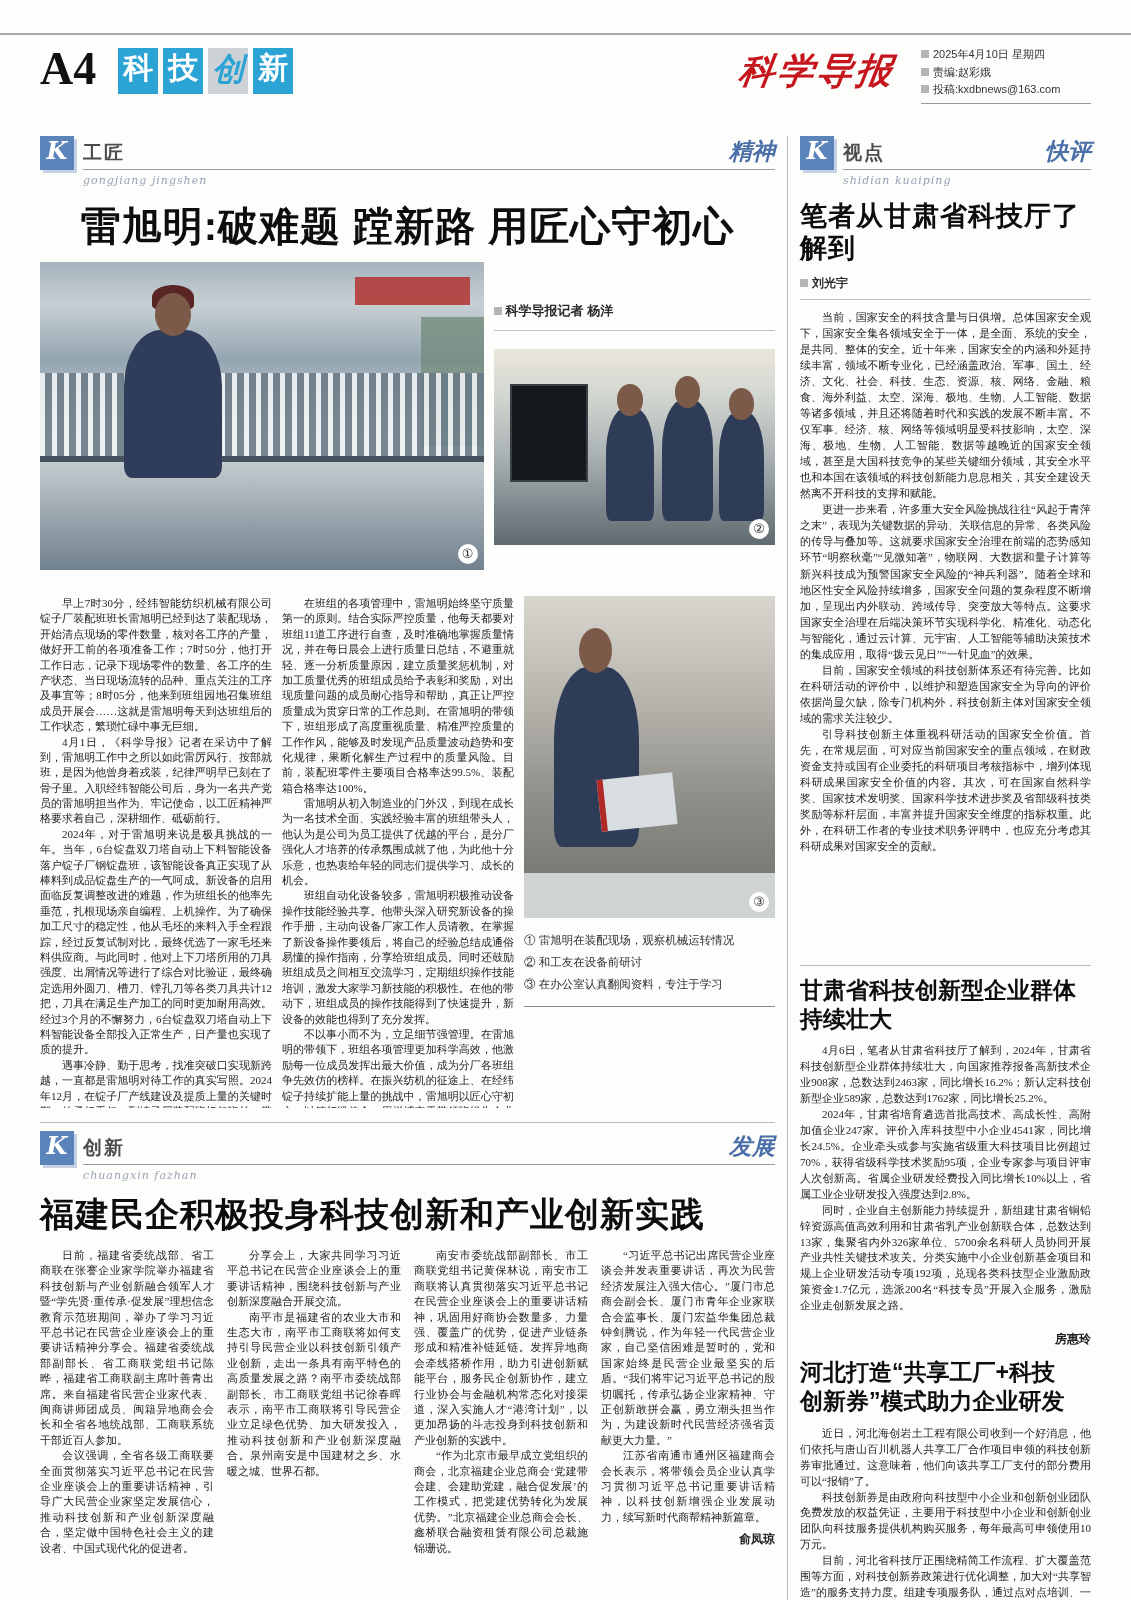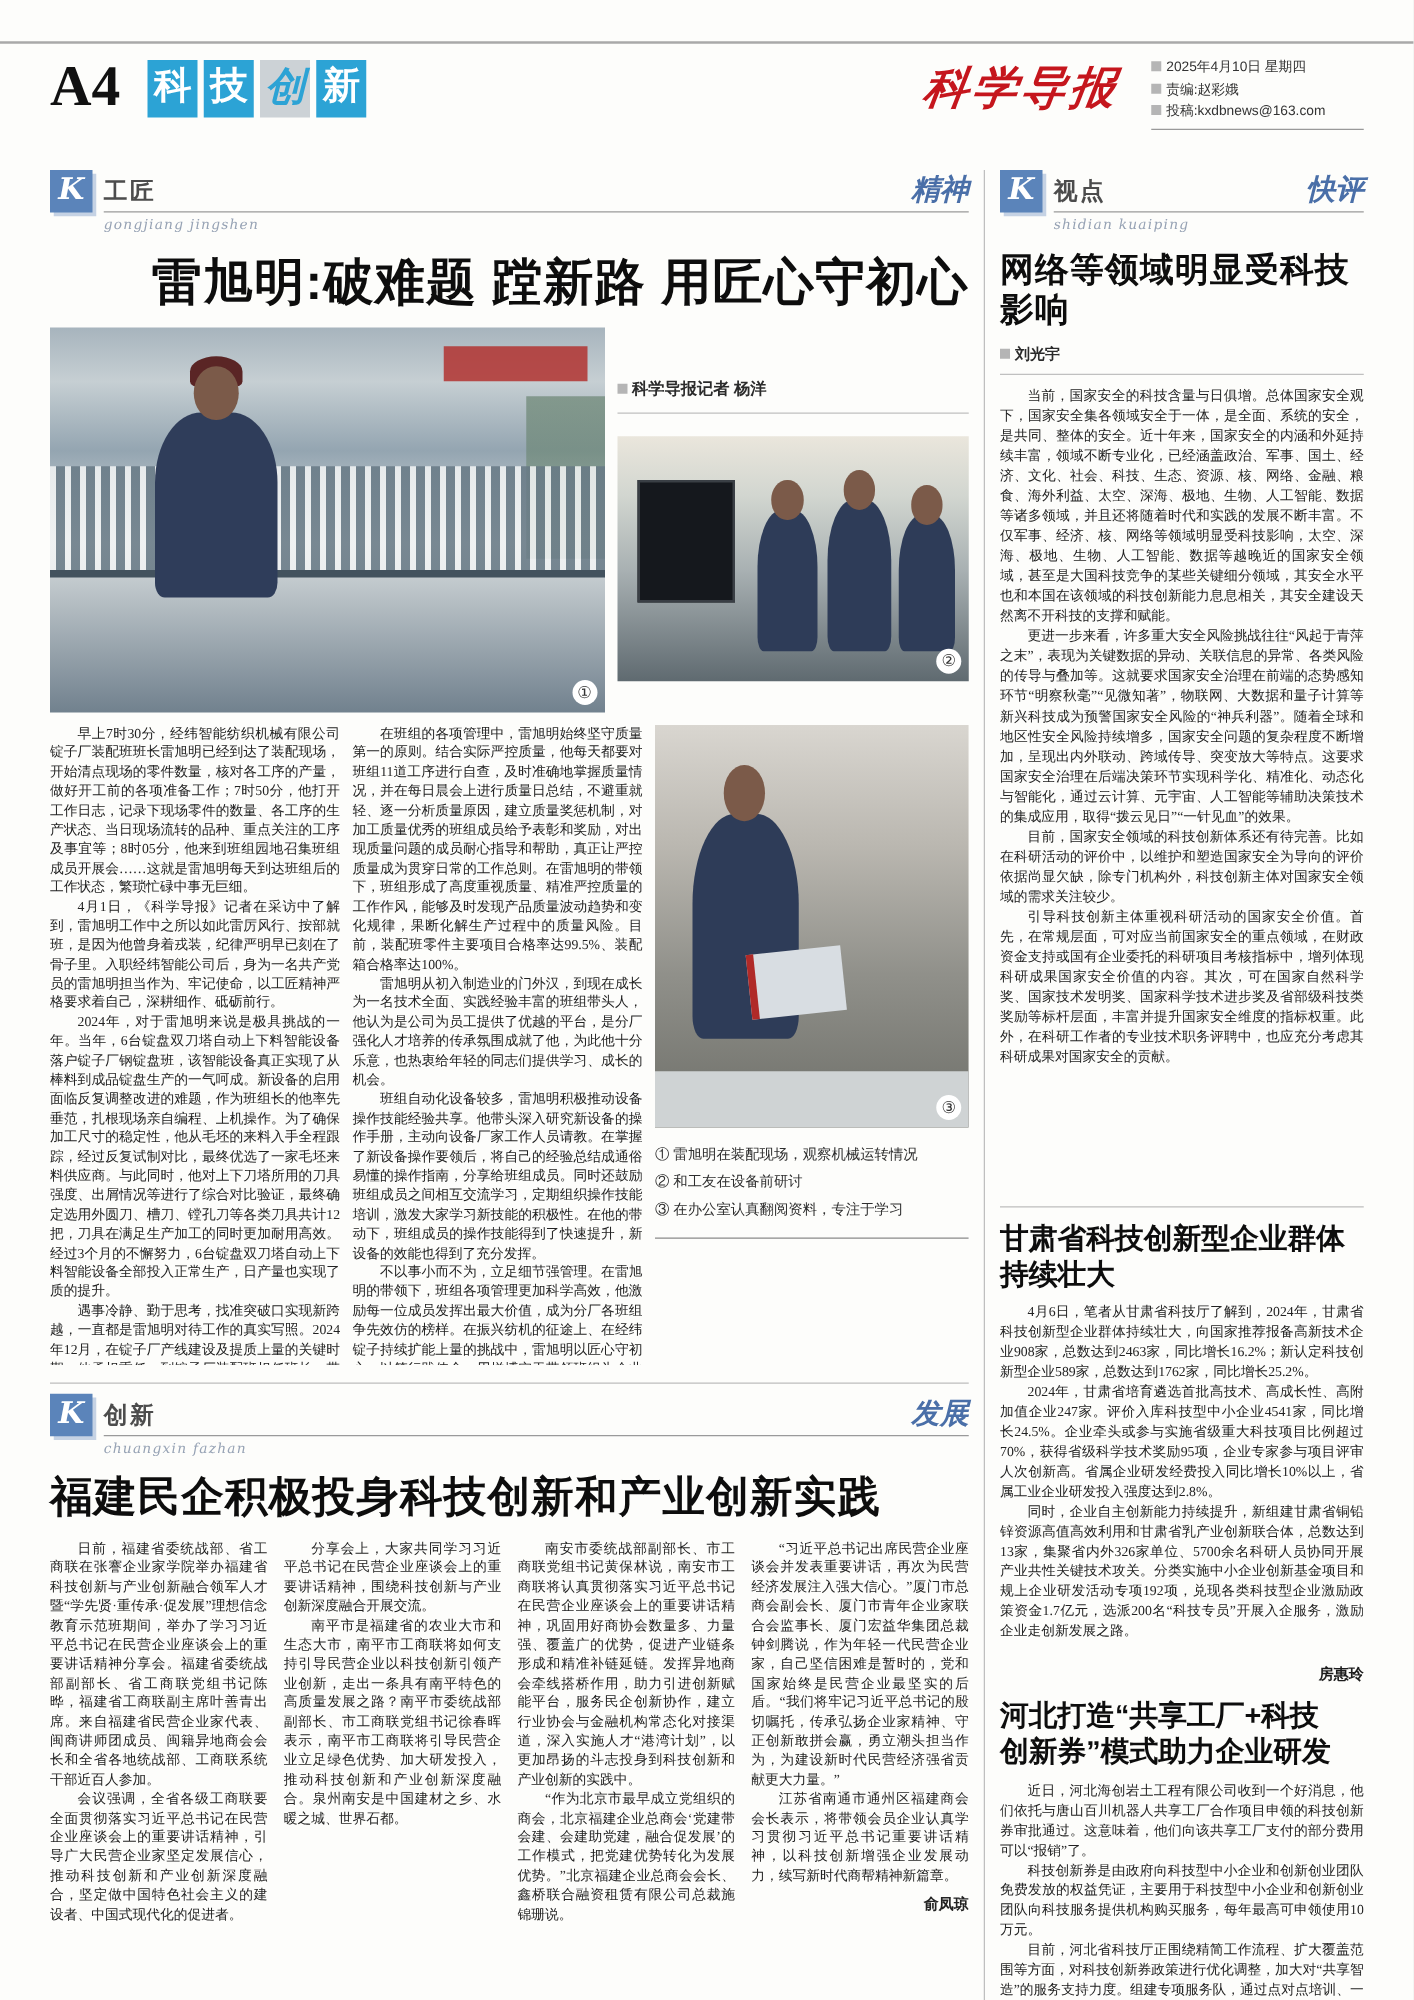--- a/index.html
+++ b/index.html
@@ -31,21 +31,21 @@
   .sec-head{display:flex;align-items:flex-start;margin-top:4px;}
   .k-square{width:34px;height:34px;background:#5b84ba;color:#fff;text-align:center;line-height:34px;
             font:italic bold 24px "DejaVu Serif",serif;box-shadow:3px 3px 0 #c5d2e4;margin-right:9px;flex:none;}
   .sec-right{flex:1;}
   .sec-line1{display:flex;align-items:baseline;border-bottom:1px solid #9a9a9a;padding-bottom:2px;justify-content:space-between;}
   .sec-main{font:bold 19px "Liberation Sans",sans-serif;color:#4c4c4c;letter-spacing:2px;}
   .sec-script{font:italic bold 23px "DejaVu Serif",serif;color:#4a6fa8;margin-left:5px;}
   .sec-pinyin{font:italic 11px "DejaVu Serif",serif;color:#96a2b4;letter-spacing:1px;}
 
   
-  .main-headline{font:bold 40px/1.1 "Liberation Sans",sans-serif;color:#0d0d0d;text-align:right;
+  .main-headline{font:bold 40px/1.1 "Liberation Sans",sans-serif;color:#0d0d0d;text-align:center;
                  margin:16px 0 14px;letter-spacing:1px;}
   .photos-row{display:flex;gap:10px;}
   .photo{position:relative;overflow:hidden;background:#b9c3ca;}
   .photo1{width:465px;height:308px;background:linear-gradient(180deg,#a7b4bd 0%,#c6cfd3 14%,#94a5b1 32%,#d9dedf 56%,#71818e 100%);}
   .spindles{position:absolute;left:0;right:0;top:36%;height:27%;opacity:.85;
             background:repeating-linear-gradient(90deg,#f3f5f5 0 5px,#677985 5px 12px);}
   .rail{position:absolute;left:0;right:0;top:63%;height:6px;background:#43525e;}
   .worker-body{position:absolute;left:19%;top:22%;width:22%;height:48%;background:#2f3d5a;border-radius:38% 38% 8% 8%;}
   .worker-head{position:absolute;left:26%;top:10%;width:8%;height:14%;background:#7b5a49;border-radius:50%;}
   .worker-cap{position:absolute;left:25.2%;top:7.5%;width:9.6%;height:8%;background:#5a2525;border-radius:50% 50% 20% 20%;}
@@ -55,21 +55,21 @@
   .right-sub{width:295px;display:flex;flex-direction:column;}
   .byline-block{padding-top:40px;}
   .byline{font:bold 13px "Liberation Sans",sans-serif;color:#2b2b2b;border-bottom:1px solid #c0c0c0;padding-bottom:10px;}
   .photo2{height:196px;margin-top:18px;background:linear-gradient(180deg,#eae6dc 0%,#d2d6d0 24%,#a8b0b2 55%,#5f6a70 100%);}
   .screen{position:absolute;left:6%;top:18%;width:26%;height:48%;background:#15181d;border:2px solid #3a3f45;}
   .fig{position:absolute;background:#2e3c58;border-radius:40% 40% 10% 10%;}
   .fig-h{position:absolute;background:#7b5a49;border-radius:50%;}
   .ph-num{position:absolute;right:6px;bottom:6px;width:20px;height:20px;border-radius:50%;background:#fff;
           color:#333;font:13px/20px "Liberation Sans",sans-serif;text-align:center;}
 
-  .body-row{display:flex;gap:10px;margin-top:10px;height:512px;overflow:hidden;justify-content:space-between;}
+  .body-row{display:flex;gap:10px;margin-top:26px;height:512px;overflow:hidden;justify-content:space-between;}
   .tcol{width:232px;overflow:hidden;font:11px/1.4 "Liberation Serif",serif;text-align:justify;color:#222;}
   .tcol p,.f-col p,.comment-body p,.g-body p,.h-body p{text-indent:2em;margin:0;}
   .art-right{width:251px;}
   .photo3{height:322px;background:linear-gradient(180deg,#d9d6d0 0%,#bab7b0 30%,#90908a 62%,#6d6e68 100%);}
   .magazine{position:absolute;left:30%;top:56%;width:28%;height:16%;background:#d8dde2;border-left:6px solid #b02a28;transform:rotate(-6deg);}
   .desk{position:absolute;left:0;right:0;bottom:0;height:14%;background:#cfd3d4;}
   .captions{margin-top:12px;border-bottom:1px solid #8a8a8a;padding-bottom:10px;}
   .caption-item{font:11.5px/1.9 "Liberation Sans",sans-serif;color:#2e2e2e;text-indent:0;}
 
   .section-rule{border:none;border-top:1px solid #bdbdbd;margin:14px 0 8px;}
@@ -240,21 +240,21 @@
           <span class="k-square">K</span>
           <span class="sec-right">
             <span class="sec-line1">
               <span class="sec-main">视点</span>
               <span class="sec-script">快评</span>
             </span>
             <span class="sec-pinyin">shidian kuaiping</span>
           </span>
         </div>
 
-        <h2 class="comment-headline">网络等领域明显受科技影响</h2>
+        <h2 class="comment-headline">笔者从甘肃省科技厅了解到</h2>
         <div class="author-line"><span class="sq"></span><span>刘光宇</span></div>
         <div class="comment-body">
             <p>当前，国家安全的科技含量与日俱增。总体国家安全观下，国家安全集各领域安全于一体，是全面、系统的安全，是共同、整体的安全。近十年来，国家安全的内涵和外延持续丰富，领域不断专业化，已经涵盖政治、军事、国土、经济、文化、社会、科技、生态、资源、核、网络、金融、粮食、海外利益、太空、深海、极地、生物、人工智能、数据等诸多领域，并且还将随着时代和实践的发展不断丰富。不仅军事、经济、核、网络等领域明显受科技影响，太空、深海、极地、生物、人工智能、数据等越晚近的国家安全领域，甚至是大国科技竞争的某些关键细分领域，其安全水平也和本国在该领域的科技创新能力息息相关，其安全建设天然离不开科技的支撑和赋能。</p>
             <p>更进一步来看，许多重大安全风险挑战往往“风起于青萍之末”，表现为关键数据的异动、关联信息的异常、各类风险的传导与叠加等。这就要求国家安全治理在前端的态势感知环节“明察秋毫”“见微知著”，物联网、大数据和量子计算等新兴科技成为预警国家安全风险的“神兵利器”。随着全球和地区性安全风险持续增多，国家安全问题的复杂程度不断增加，呈现出内外联动、跨域传导、突变放大等特点。这要求国家安全治理在后端决策环节实现科学化、精准化、动态化与智能化，通过云计算、元宇宙、人工智能等辅助决策技术的集成应用，取得“拨云见日”“一针见血”的效果。</p>
             <p>目前，国家安全领域的科技创新体系还有待完善。比如在科研活动的评价中，以维护和塑造国家安全为导向的评价依据尚显欠缺，除专门机构外，科技创新主体对国家安全领域的需求关注较少。</p>
             <p>引导科技创新主体重视科研活动的国家安全价值。首先，在常规层面，可对应当前国家安全的重点领域，在财政资金支持或国有企业委托的科研项目考核指标中，增列体现科研成果国家安全价值的内容。其次，可在国家自然科学奖、国家技术发明奖、国家科学技术进步奖及省部级科技类奖励等标杆层面，丰富并提升国家安全维度的指标权重。此外，在科研工作者的专业技术职务评聘中，也应充分考虑其科研成果对国家安全的贡献。</p>
           </div>
       </section>
 
       <hr class="section-rule">

